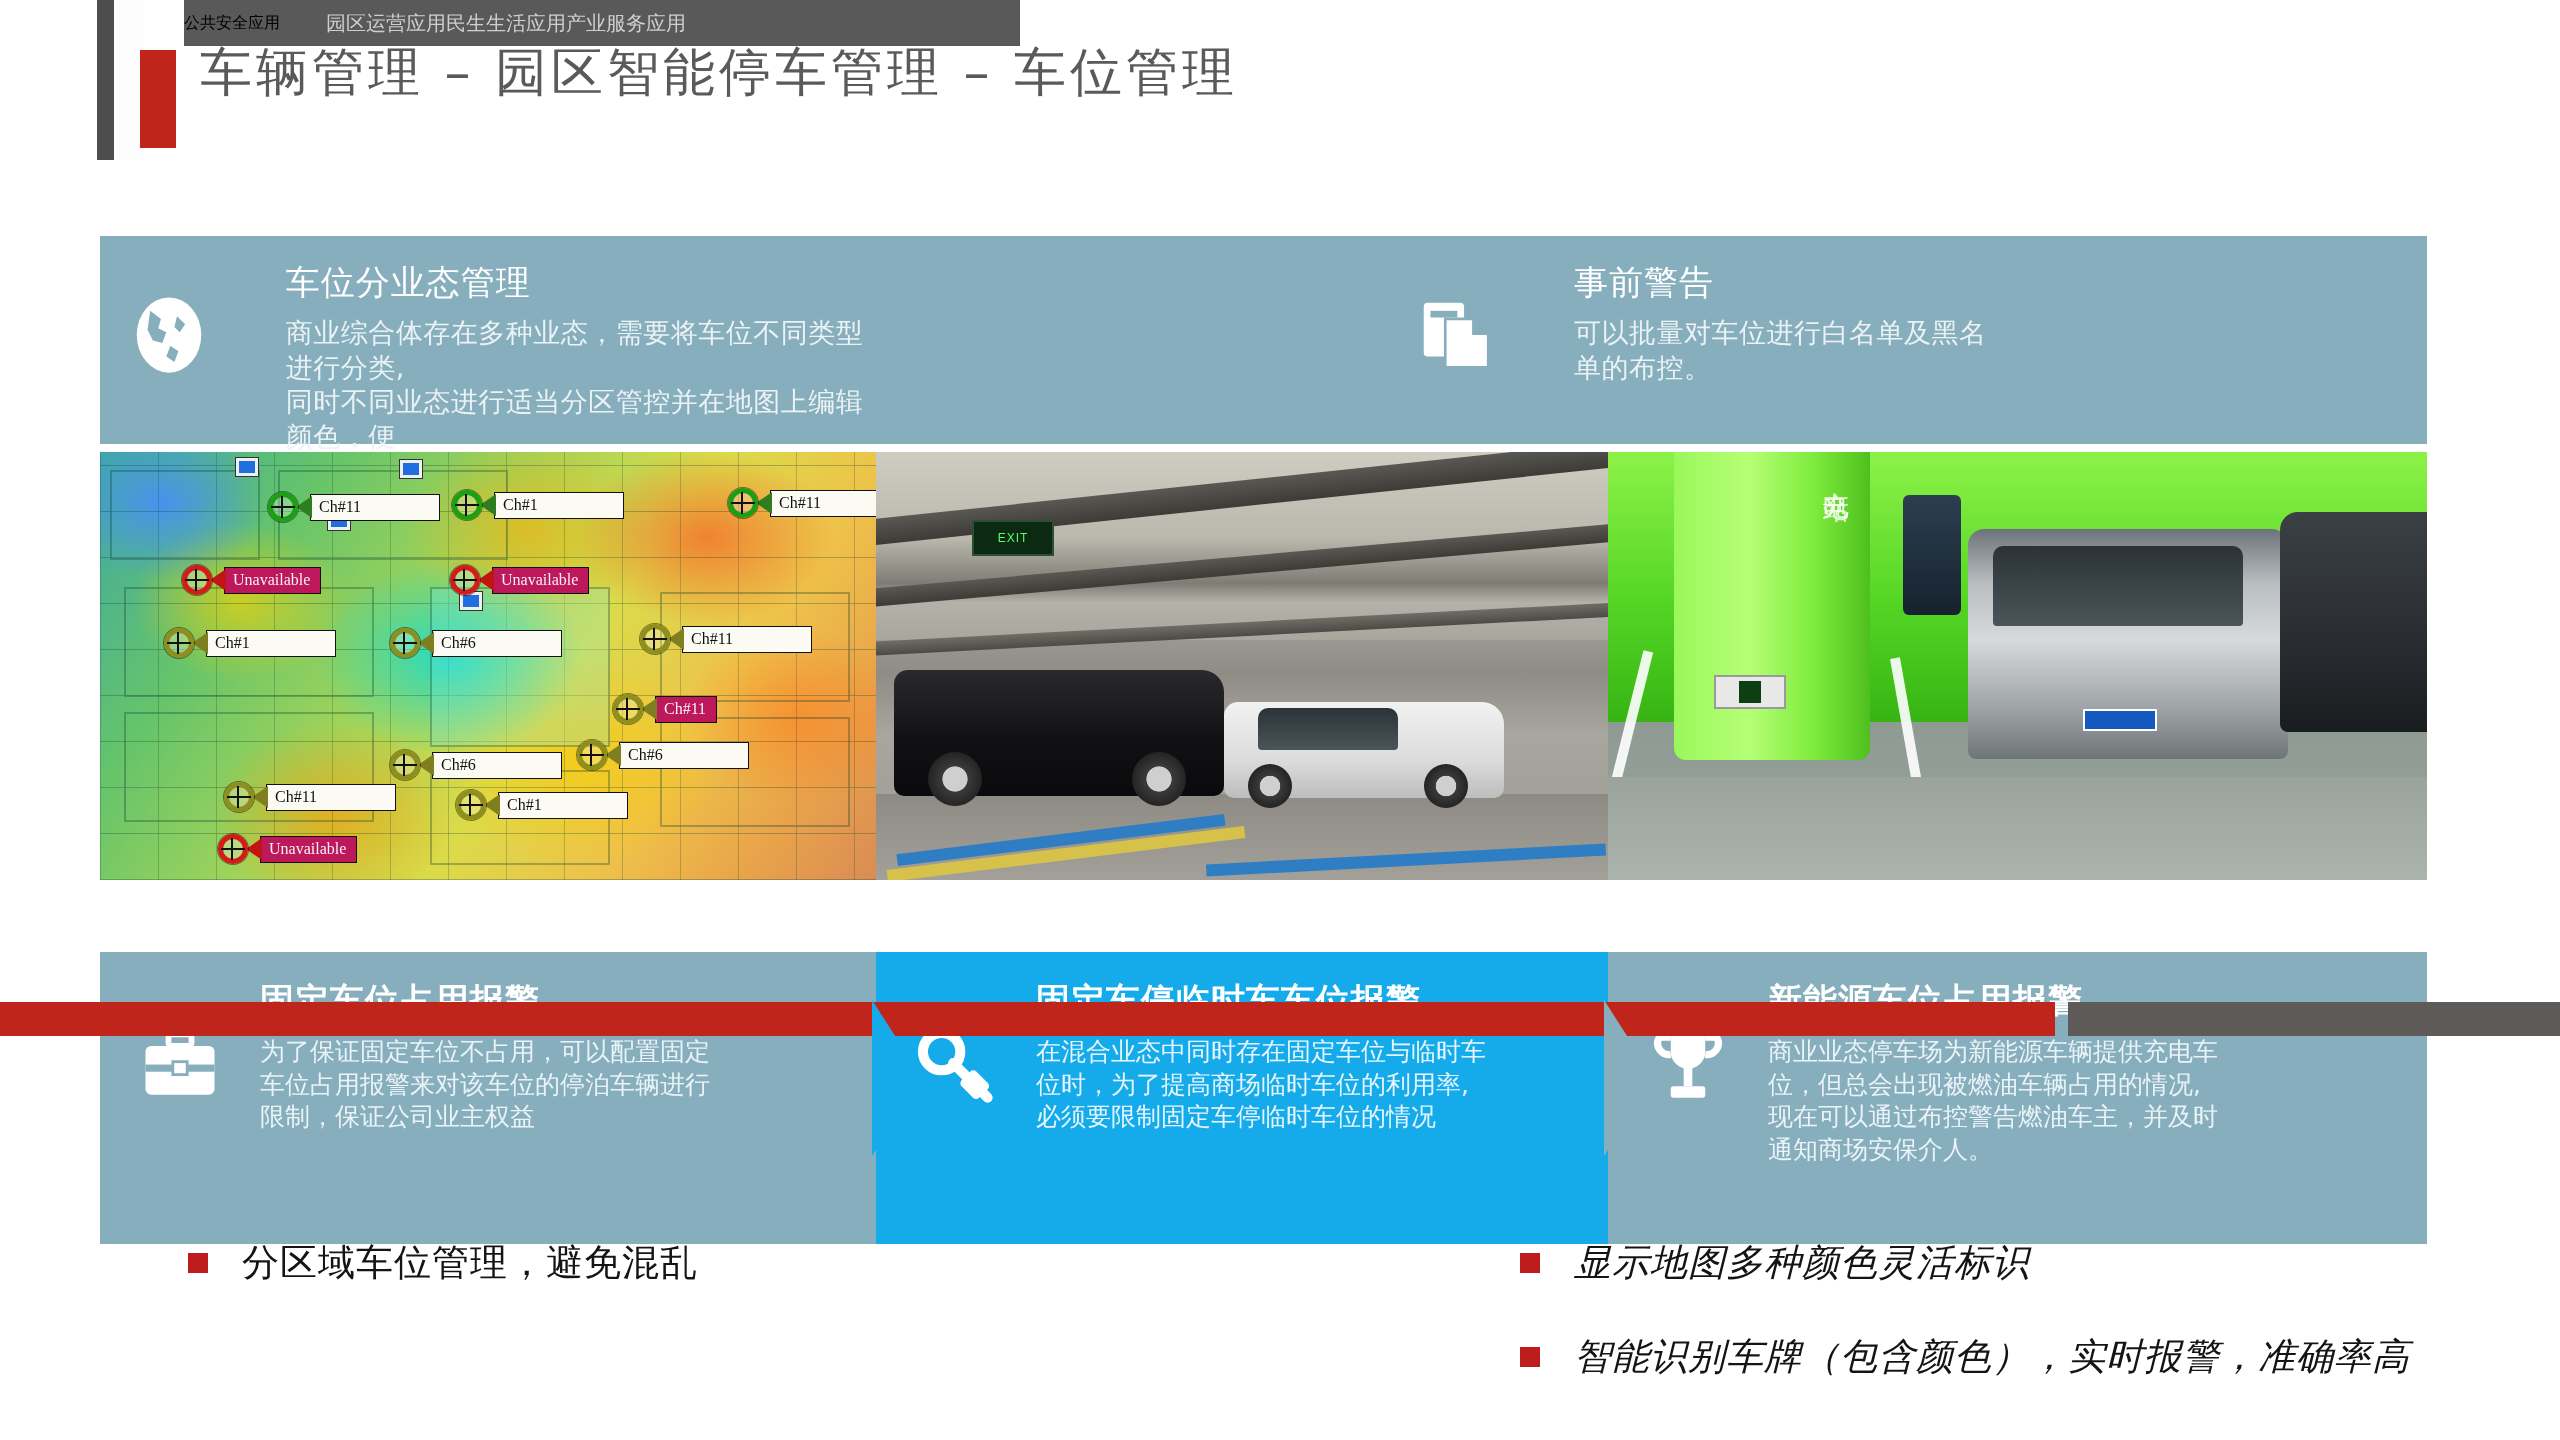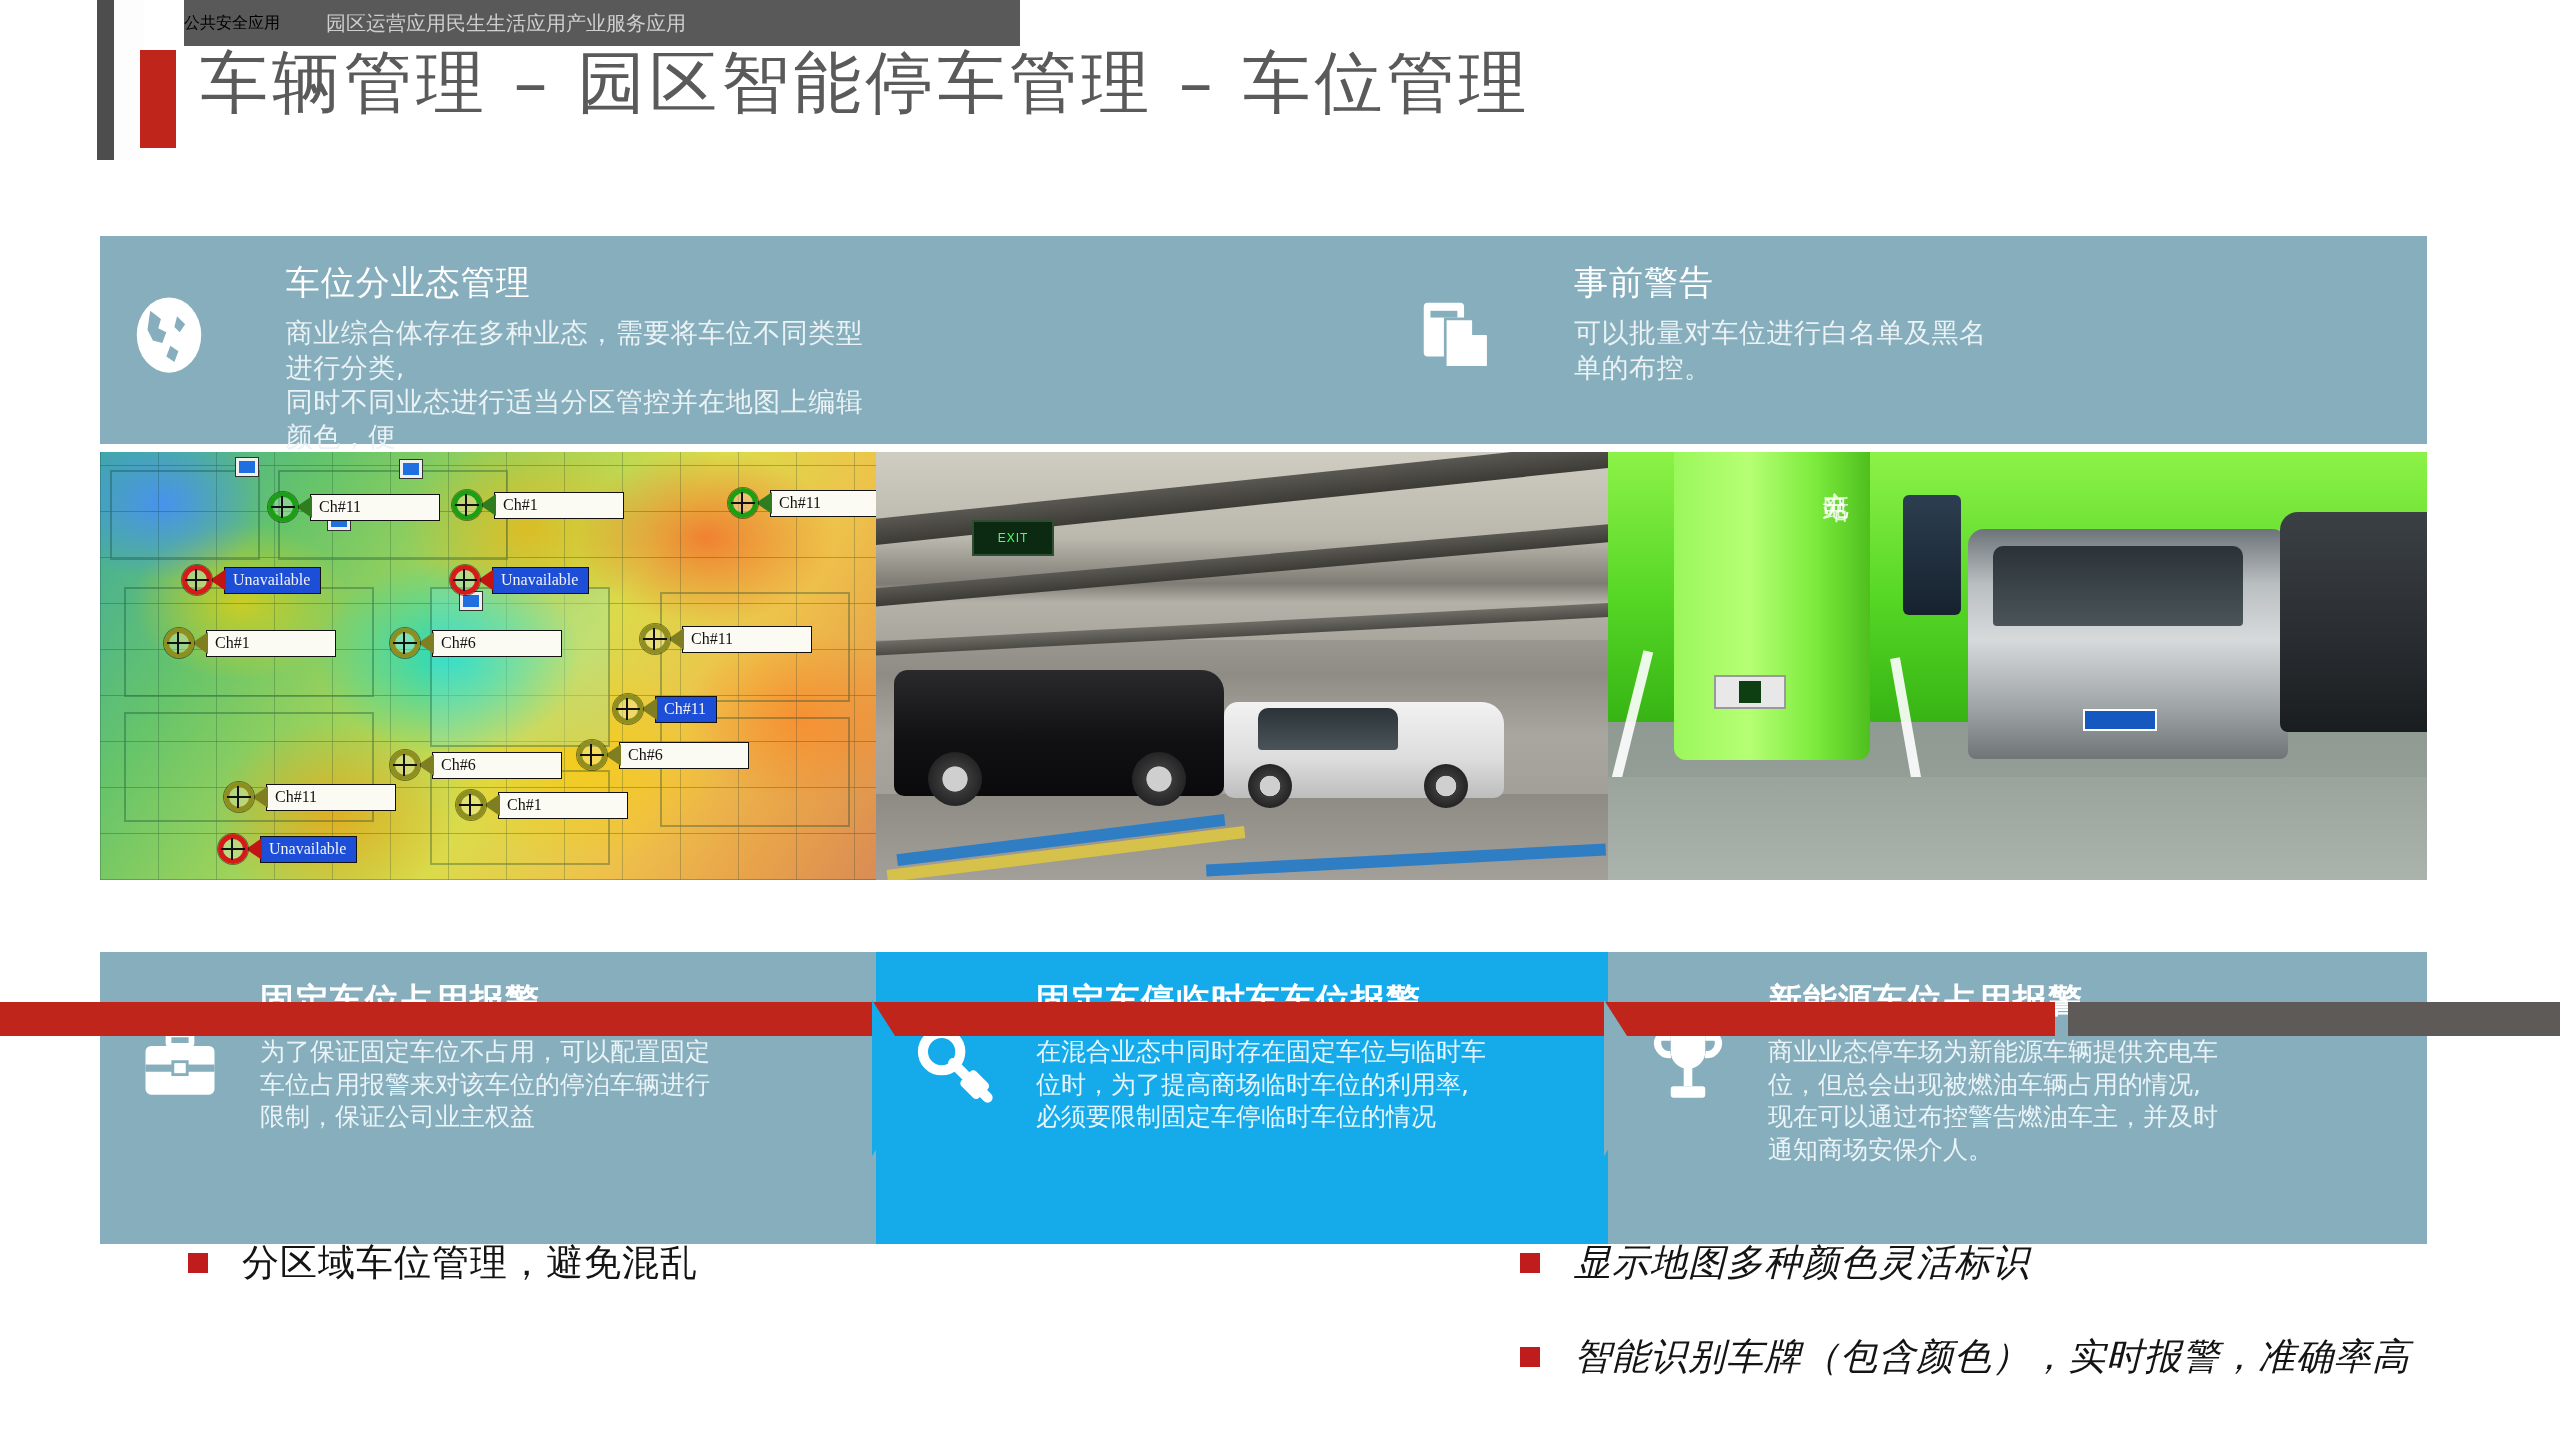--- a/index.html
+++ b/index.html
@@ -29,21 +29,21 @@
   .title-bar-white {
     position: absolute; left: 114px; top: 0px; width: 30px; height: 160px;
     background: #fdfdfd;
   }
   .title-bar-red {
     position: absolute; left: 140px; top: 50px; width: 36px; height: 98px;
     background: #c0251c;
   }
   .page-title {
     position: absolute; left: 200px; top: 38px;
-    font-size: 68px; color: #5a5a5a; letter-spacing: 4px;
+    font-size: 52px; color: #5a5a5a; letter-spacing: 4px;
     font-family: "DejaVu Sans", "Liberation Sans", sans-serif;
     white-space: nowrap;
   }
 
   
   .top-panel {
     position: absolute; left: 100px; top: 236px; width: 2327px; height: 208px;
     background: #86aebc;
     display: flex;
   }
@@ -100,21 +100,21 @@
   .m-ring::after { top: 9px; left: -2px; height: 2px; width: 24px; }
   .m-red .m-ring { border-color: #d61a1a; }
   .m-olive .m-ring { border-color: #8f8f1f; }
   .m-tail { width: 0; height: 0; border-top: 11px solid transparent; border-bottom: 11px solid transparent;
             border-left: 0; border-right: 16px solid #2f7d1f; margin-left: -2px; z-index: 1; }
   .m-red .m-tail { border-right-color: #c31414; }
   .m-olive .m-tail { border-right-color: #7f7f22; }
   .m-label { font-size: 16px; padding: 3px 10px 4px 8px; border: 1.5px solid #111;
              margin-left: -2px; white-space: nowrap; font-family: "Liberation Serif", serif; }
   .lbl-white { background: #fbfbf4; color: #111; min-width: 130px; }
-  .lbl-dark  { background: #1d4ed8; color: #f2f2f2; }
+  .lbl-dark  { background: #be185d; color: #f2f2f2; }
 
   .blue-dot { position: absolute; width: 22px; height: 18px; background: #1f6fe0;
               border: 3px solid #f0f0f0; outline: 1px solid #333; }
 
   
   .garage { position: absolute; inset: 0; background: linear-gradient(180deg,#b9b6ae 0%, #a8a59c 34%, #8e8c85 52%, #a9a6a0 66%, #9a9790 100%); }
   .g-ceiling { position: absolute; left:0; top:0; width:100%; height: 44%;
       background: linear-gradient(180deg,#cfccc2 0%, #bab7ad 46%, #7e7c74 70%, #b4b1a8 80%, #a9a69d 100%); }
   .g-beam { position:absolute; background: linear-gradient(180deg,#5a5852,#3c3b36); }
   .g-sign { position:absolute; width: 82px; height: 36px; background:#0c2a12; border:2px solid #2d4e31;

